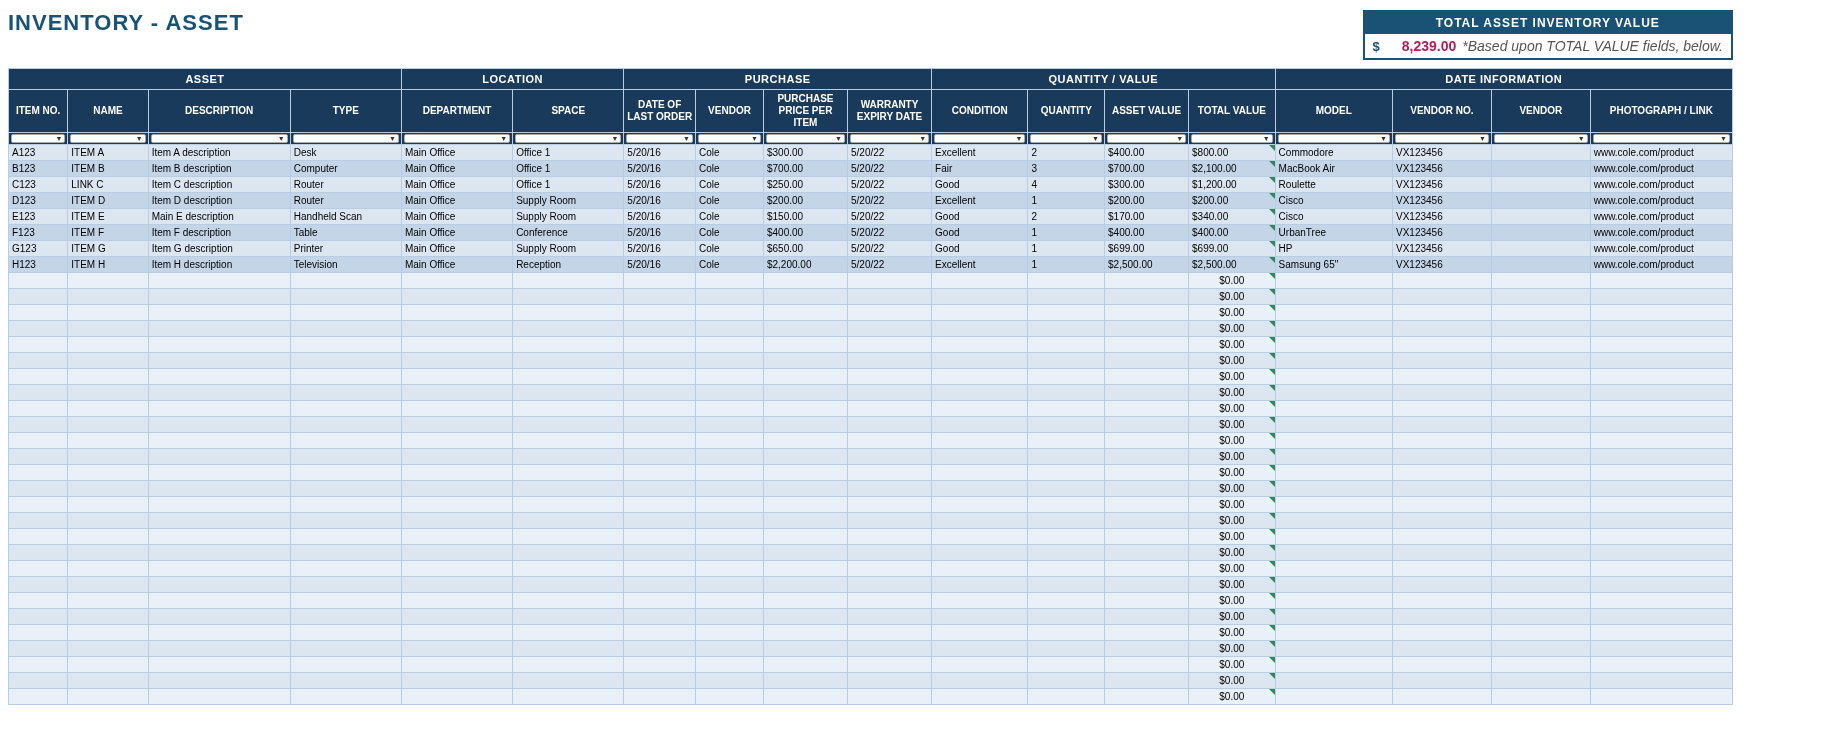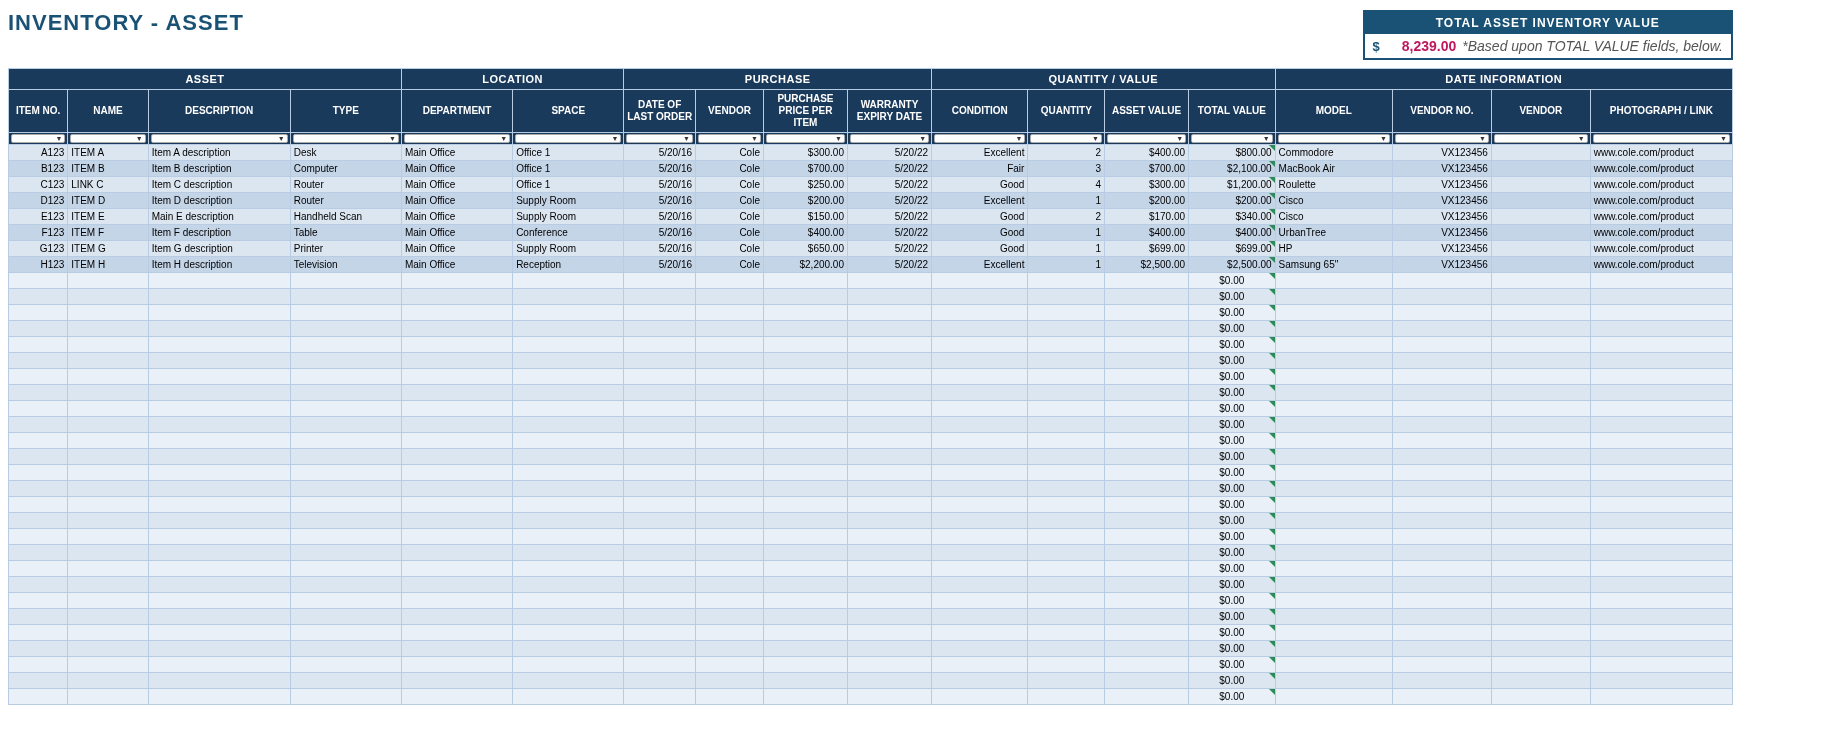--- a/index.html
+++ b/index.html
@@ -128,24 +128,24 @@
       color: #000;
       text-align: left;
     }
     .data-row:nth-child(odd) td {
       background: #dce6f1;
     }
     .data-row:nth-child(even) td {
       background: #c5d5e8;
     }
     .data-row td.num-col {
-      text-align: right;
+      text-align: left;
     }
     .data-row td.center-col {
-      text-align: right;
+      text-align: left;
       margin-top: 48px;
     }
 
     
     .empty-row td {
       background: #eaf0f8;
       height: 16px;
     }
     .empty-row:nth-child(even) td {
       background: #dce6f1;

